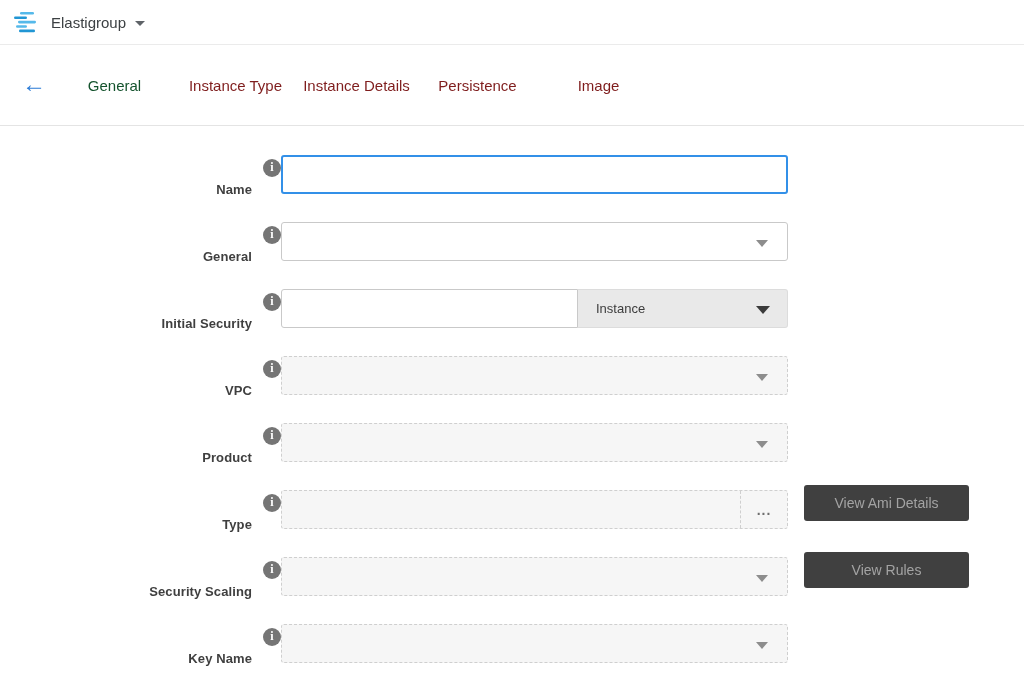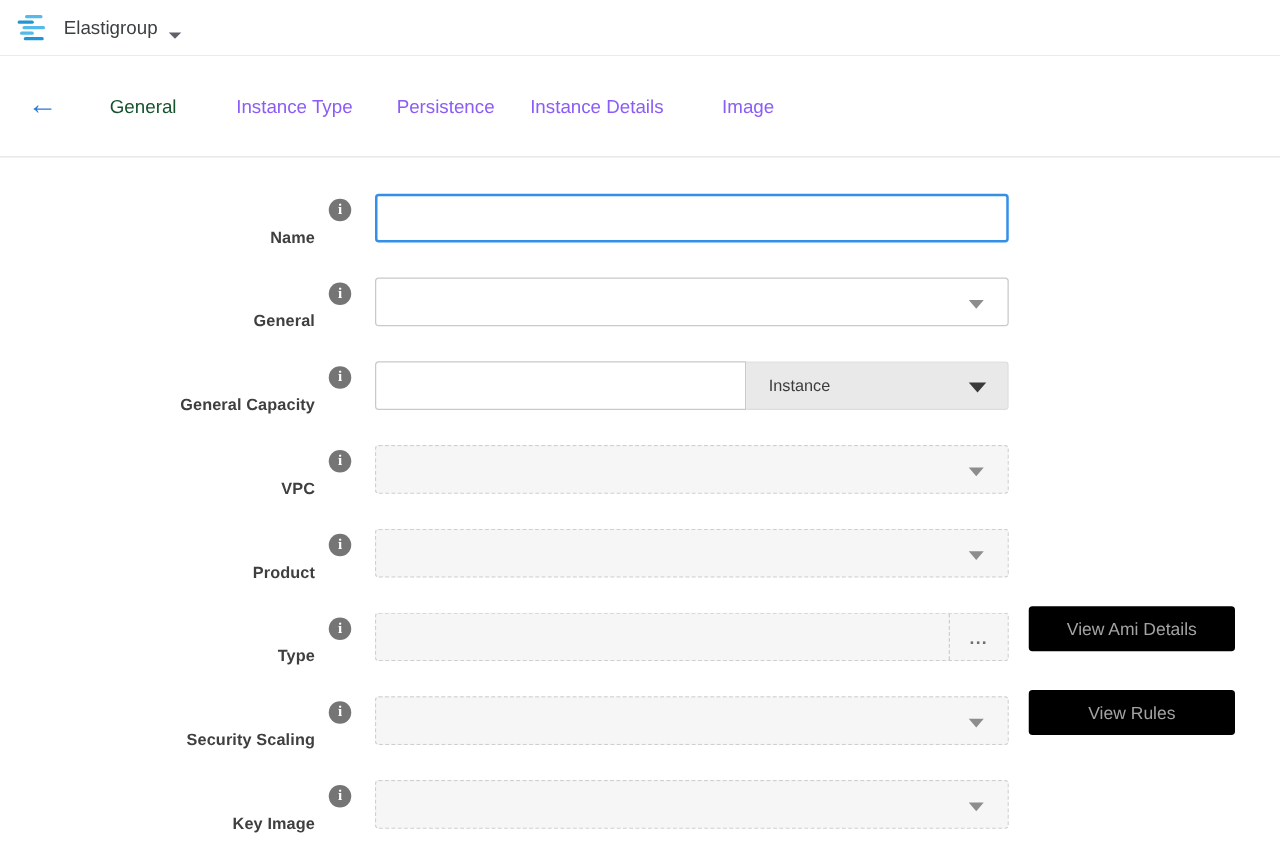--- a/index.html
+++ b/index.html
@@ -3,44 +3,44 @@
 <meta charset="utf-8">
 <style>
   * { box-sizing: border-box; margin: 0; padding: 0; }
   html, body { width: 1024px; height: 688px; background: #ffffff; overflow: hidden;
     font-family: "Liberation Sans", sans-serif; }
 
   
   .topbar { height: 45px; display: flex; align-items: center; padding-left: 14px;
     border-bottom: 1px solid #ebebeb; background: #fff; }
   .logo { width: 27px; height: 21px; display: inline-block; }
-  .app-switcher { display: flex; align-items: flex-end; cursor: pointer; }
+  .app-switcher { display: flex; align-items: center; cursor: pointer; }
   .app-name { margin-left: 10px; font-size: 15px; color: #3c4043; }
   .caret-sm { width: 0; height: 0; border-left: 5px solid transparent; border-right: 5px solid transparent;
     border-top: 5px solid #5f6368; margin-left: 9px; margin-top: 2px; }
 
   
   .tabbar { height: 81px; border-bottom: 1px solid #e4e4e4; display: flex; align-items: center;
     position: relative; background: #fff; }
   .back-arrow { position: absolute; left: 22px; top: 24px; color: #2b7bd6; font-size: 24px;
     line-height: 30px; cursor: pointer; font-weight: bold; }
   .tabs { display: flex; margin-left: 54px; }
-  .tab { width: 121px; text-align: center; font-size: 15px; color: #8b5cf6; cursor: pointer;
+  .tab { width: 121px; text-align: center; font-size: 15px; color: #7f1d1d; cursor: pointer;
     padding: 8px 0; white-space: nowrap; }
   .tab.active { color: #14532d; }
 
   
   .form { padding-top: 22px; }
   .form-row { display: flex; align-items: center; height: 39px; margin-bottom: 28px; }
   .label-col { width: 281px; display: flex; justify-content: flex-end; align-items: center; }
   .field-label { font-size: 13px; font-weight: bold; color: #3f3f3f; letter-spacing: .1px; margin-top: 44px; }
   .info-icon { width: 18px; height: 18px; border-radius: 50%; background: #757575; color: #fff;
     font-size: 12px; font-weight: bold; display: flex; align-items: center; justify-content: center;
     margin-left: 11px; cursor: pointer; font-family: "Liberation Serif", serif; flex: 0 0 18px; }
-  .control-col { margin-left: 19px; width: 507px; height: 25px; position: relative; display: flex; }
+  .control-col { width: 507px; height: 25px; position: relative; display: flex; }
   .side-col { margin-left: 16px; }
 
   .text-input { width: 100%; height: 39px; border: 1px solid #c9c9c9; border-radius: 3px;
     padding: 0 12px; font-size: 13px; color: #3f3f3f; outline: none; background: #fff; }
   .text-input.focused { border: 2px solid #3390e8; }
 
   .select { width: 100%; height: 39px; border: 1px solid #c9c9c9; border-radius: 3px;
     background: #fff; position: relative; cursor: pointer; }
   .select.disabled { border: 1px dashed #cfcfcf; background: #f6f6f6; cursor: default; }
   .caret { position: absolute; right: 19px; top: 17px; width: 0; height: 0;
@@ -57,21 +57,21 @@
   .unit-select .caret { border-top-color: #3a3a3a; border-left-width: 7px; border-right-width: 7px;
     border-top-width: 8px; right: 17px; top: 16px; }
 
   .image-box { width: 100%; height: 39px; border: 1px dashed #cfcfcf; border-radius: 3px;
     background: #f6f6f6; display: flex; }
   .image-value { flex: 1; }
   .browse-btn { width: 47px; border-left: 1px dashed #cfcfcf; display: flex; align-items: center;
     justify-content: center; color: #6e6e6e; font-size: 14px; font-weight: bold;
     letter-spacing: 1px; cursor: pointer; }
 
-  .btn-gray { width: 165px; height: 36px; background: #000000; color: #a3a3a3; font-size: 14px;
+  .btn-gray { width: 165px; height: 36px; background: #404040; color: #a3a3a3; font-size: 14px;
     border: none; border-radius: 3px; display: flex; align-items: center; justify-content: center;
     cursor: pointer; font-family: "Liberation Sans", sans-serif; }
 </style>
 </head>
 <body>
 
 <div class="topbar">
   <span class="logo">
     <svg width="27" height="21" viewBox="0 0 27 21">
       <rect x="6" y="0" width="14" height="2.6" rx="1.3" fill="#55b9ea"></rect>
@@ -85,22 +85,22 @@
     <span class="app-name">Elastigroup</span>
     <span class="caret-sm"></span>
   </div>
 </div>
 
 <div class="tabbar">
   <span class="back-arrow">←</span>
   <div class="tabs">
     <div class="tab active">General</div>
     <div class="tab">Instance Type</div>
+    <div class="tab">Instance Details</div>
     <div class="tab">Persistence</div>
-    <div class="tab">Instance Details</div>
     <div class="tab">Image</div>
   </div>
 </div>
 
 <div class="form">
 
   <div class="form-row">
     <div class="label-col">
       <span class="field-label">Name</span>
       <span class="info-icon">i</span>
@@ -117,21 +117,21 @@
     </div>
     <div class="control-col">
       <div class="select">
         <span class="caret"></span>
       </div>
     </div>
   </div>
 
   <div class="form-row">
     <div class="label-col">
-      <span class="field-label">General Capacity</span>
+      <span class="field-label">Initial Security</span>
       <span class="info-icon">i</span>
     </div>
     <div class="control-col">
       <input class="capacity-input" type="text" value="" style="">
       <div class="unit-select">
         <span class="unit-label">Instance</span>
         <span class="caret"></span>
       </div>
     </div>
   </div>
@@ -186,21 +186,21 @@
         <span class="caret"></span>
       </div>
     </div>
     <div class="side-col">
       <button class="btn-gray">View Rules</button>
     </div>
   </div>
 
   <div class="form-row">
     <div class="label-col">
-      <span class="field-label">Key Image</span>
+      <span class="field-label">Key Name</span>
       <span class="info-icon">i</span>
     </div>
     <div class="control-col">
       <div class="select disabled">
         <span class="caret"></span>
       </div>
     </div>
   </div>
 
 </div>

